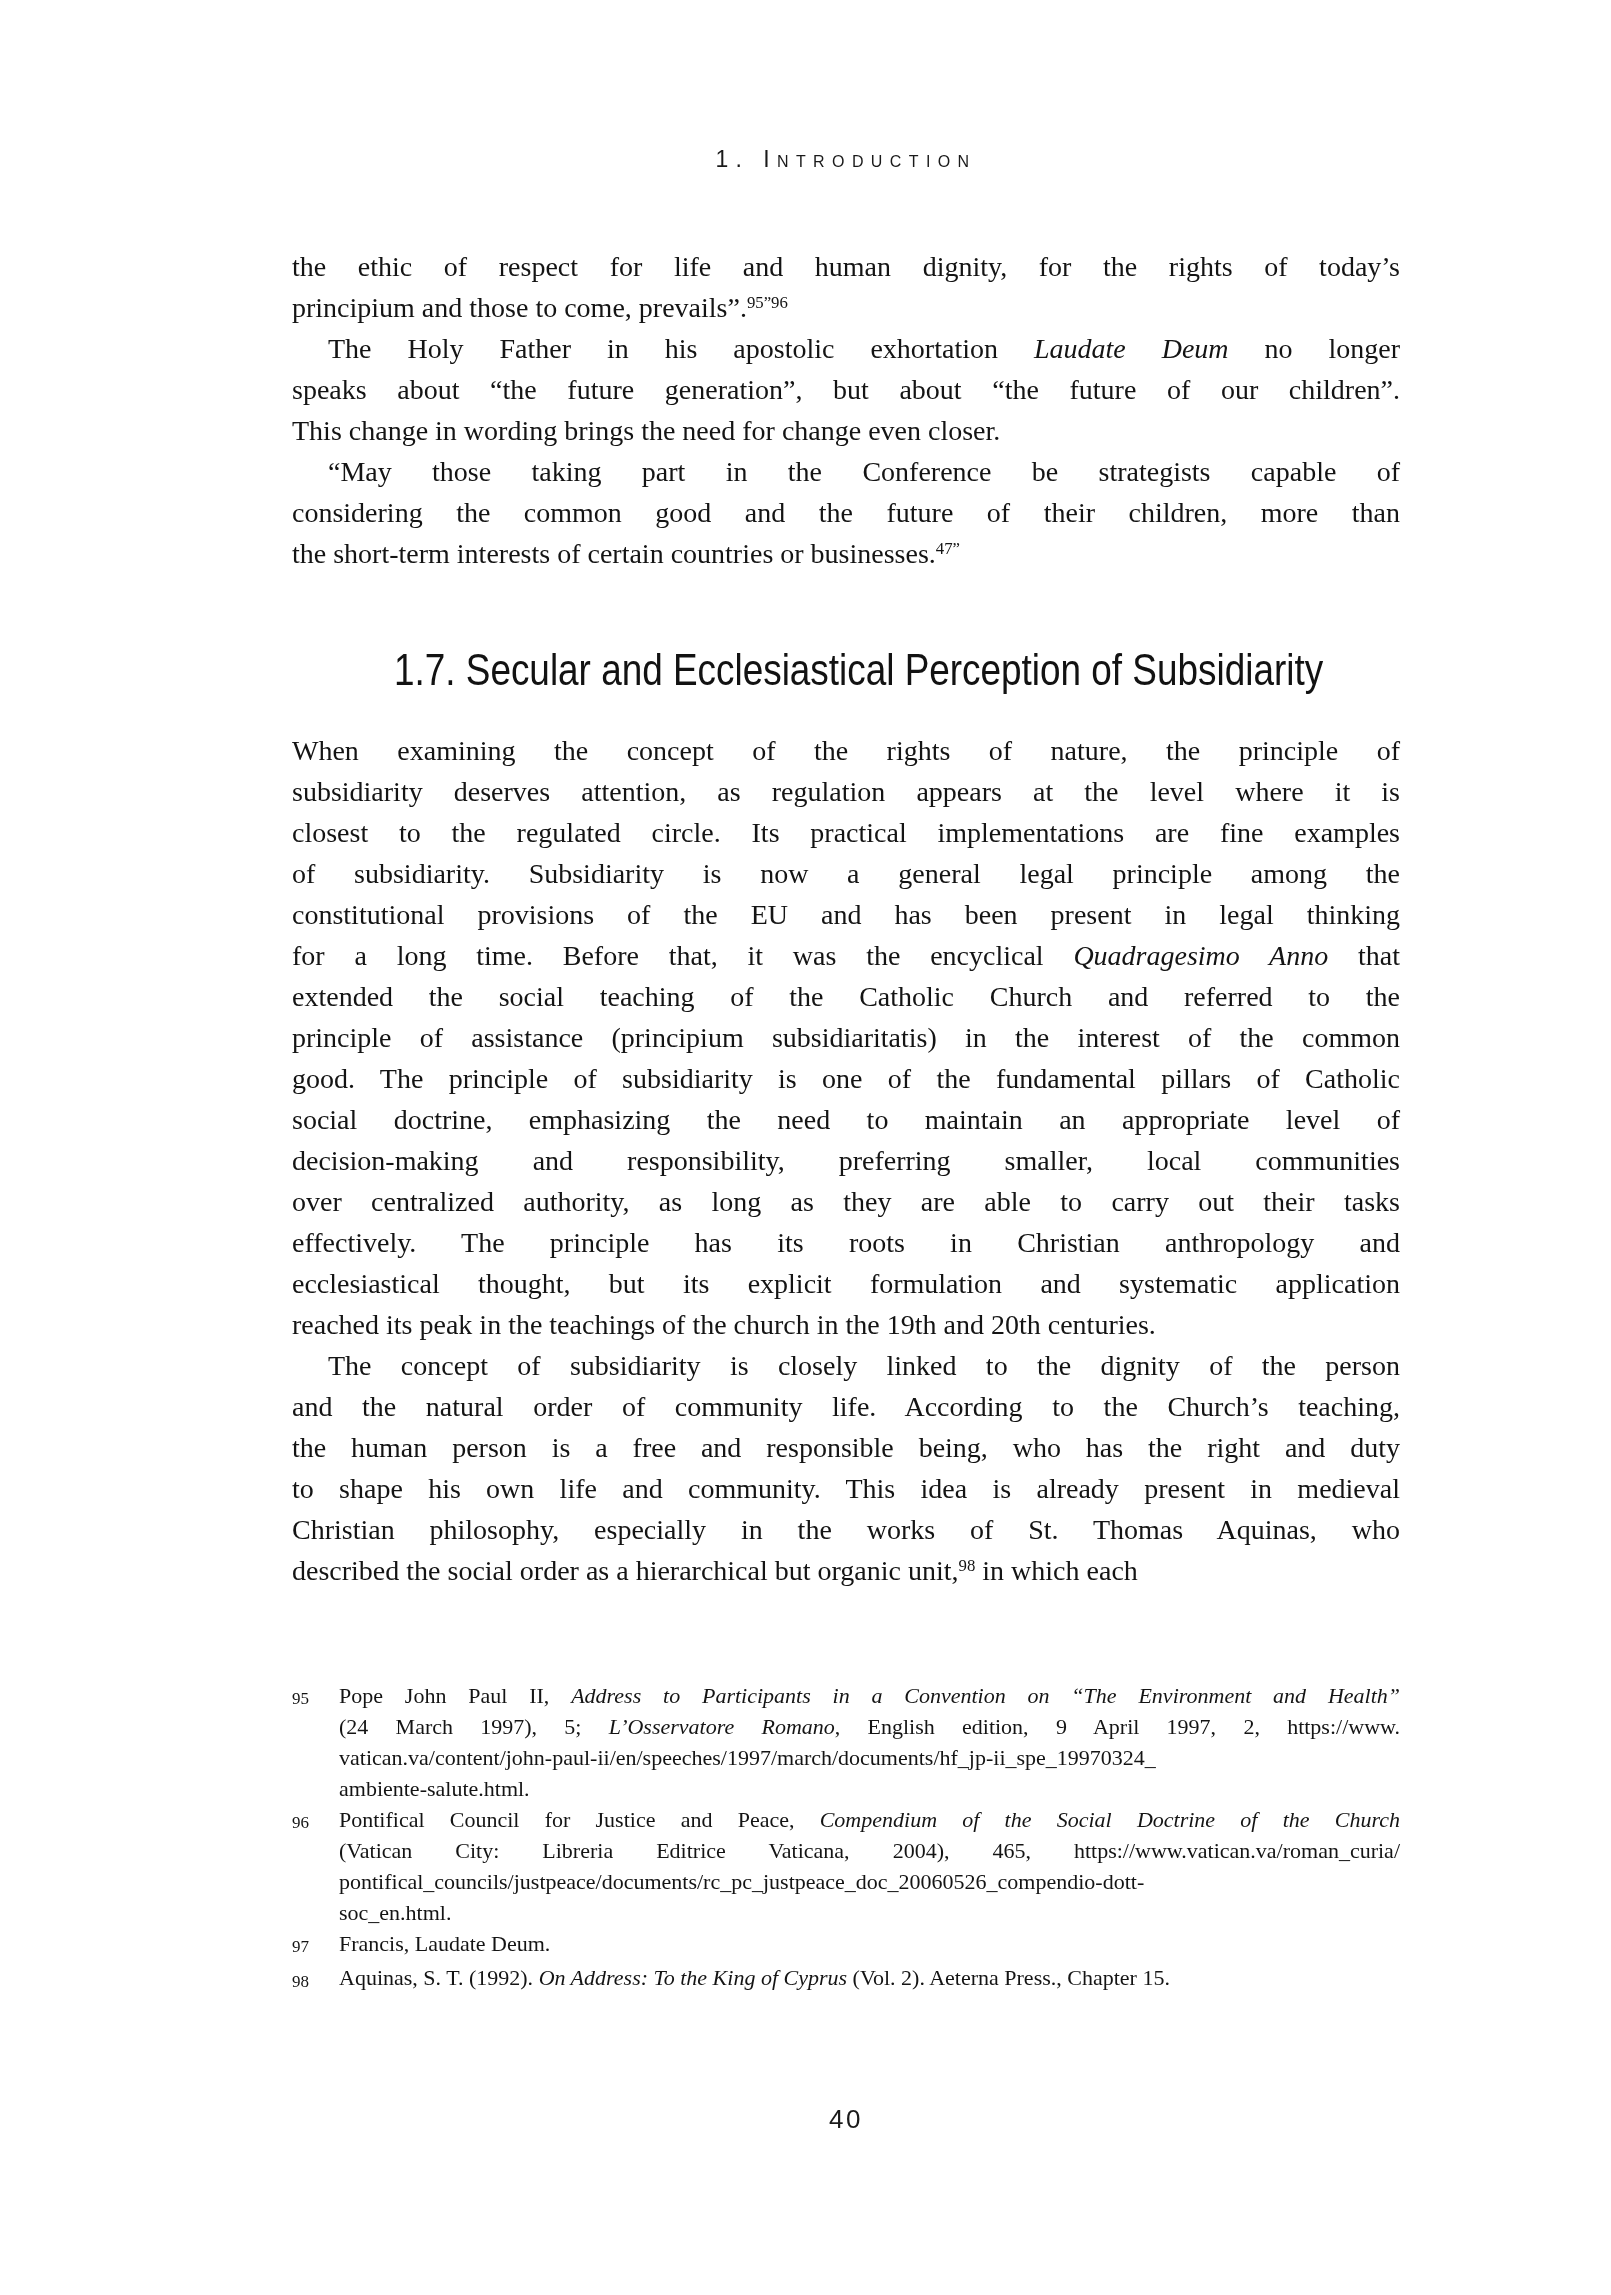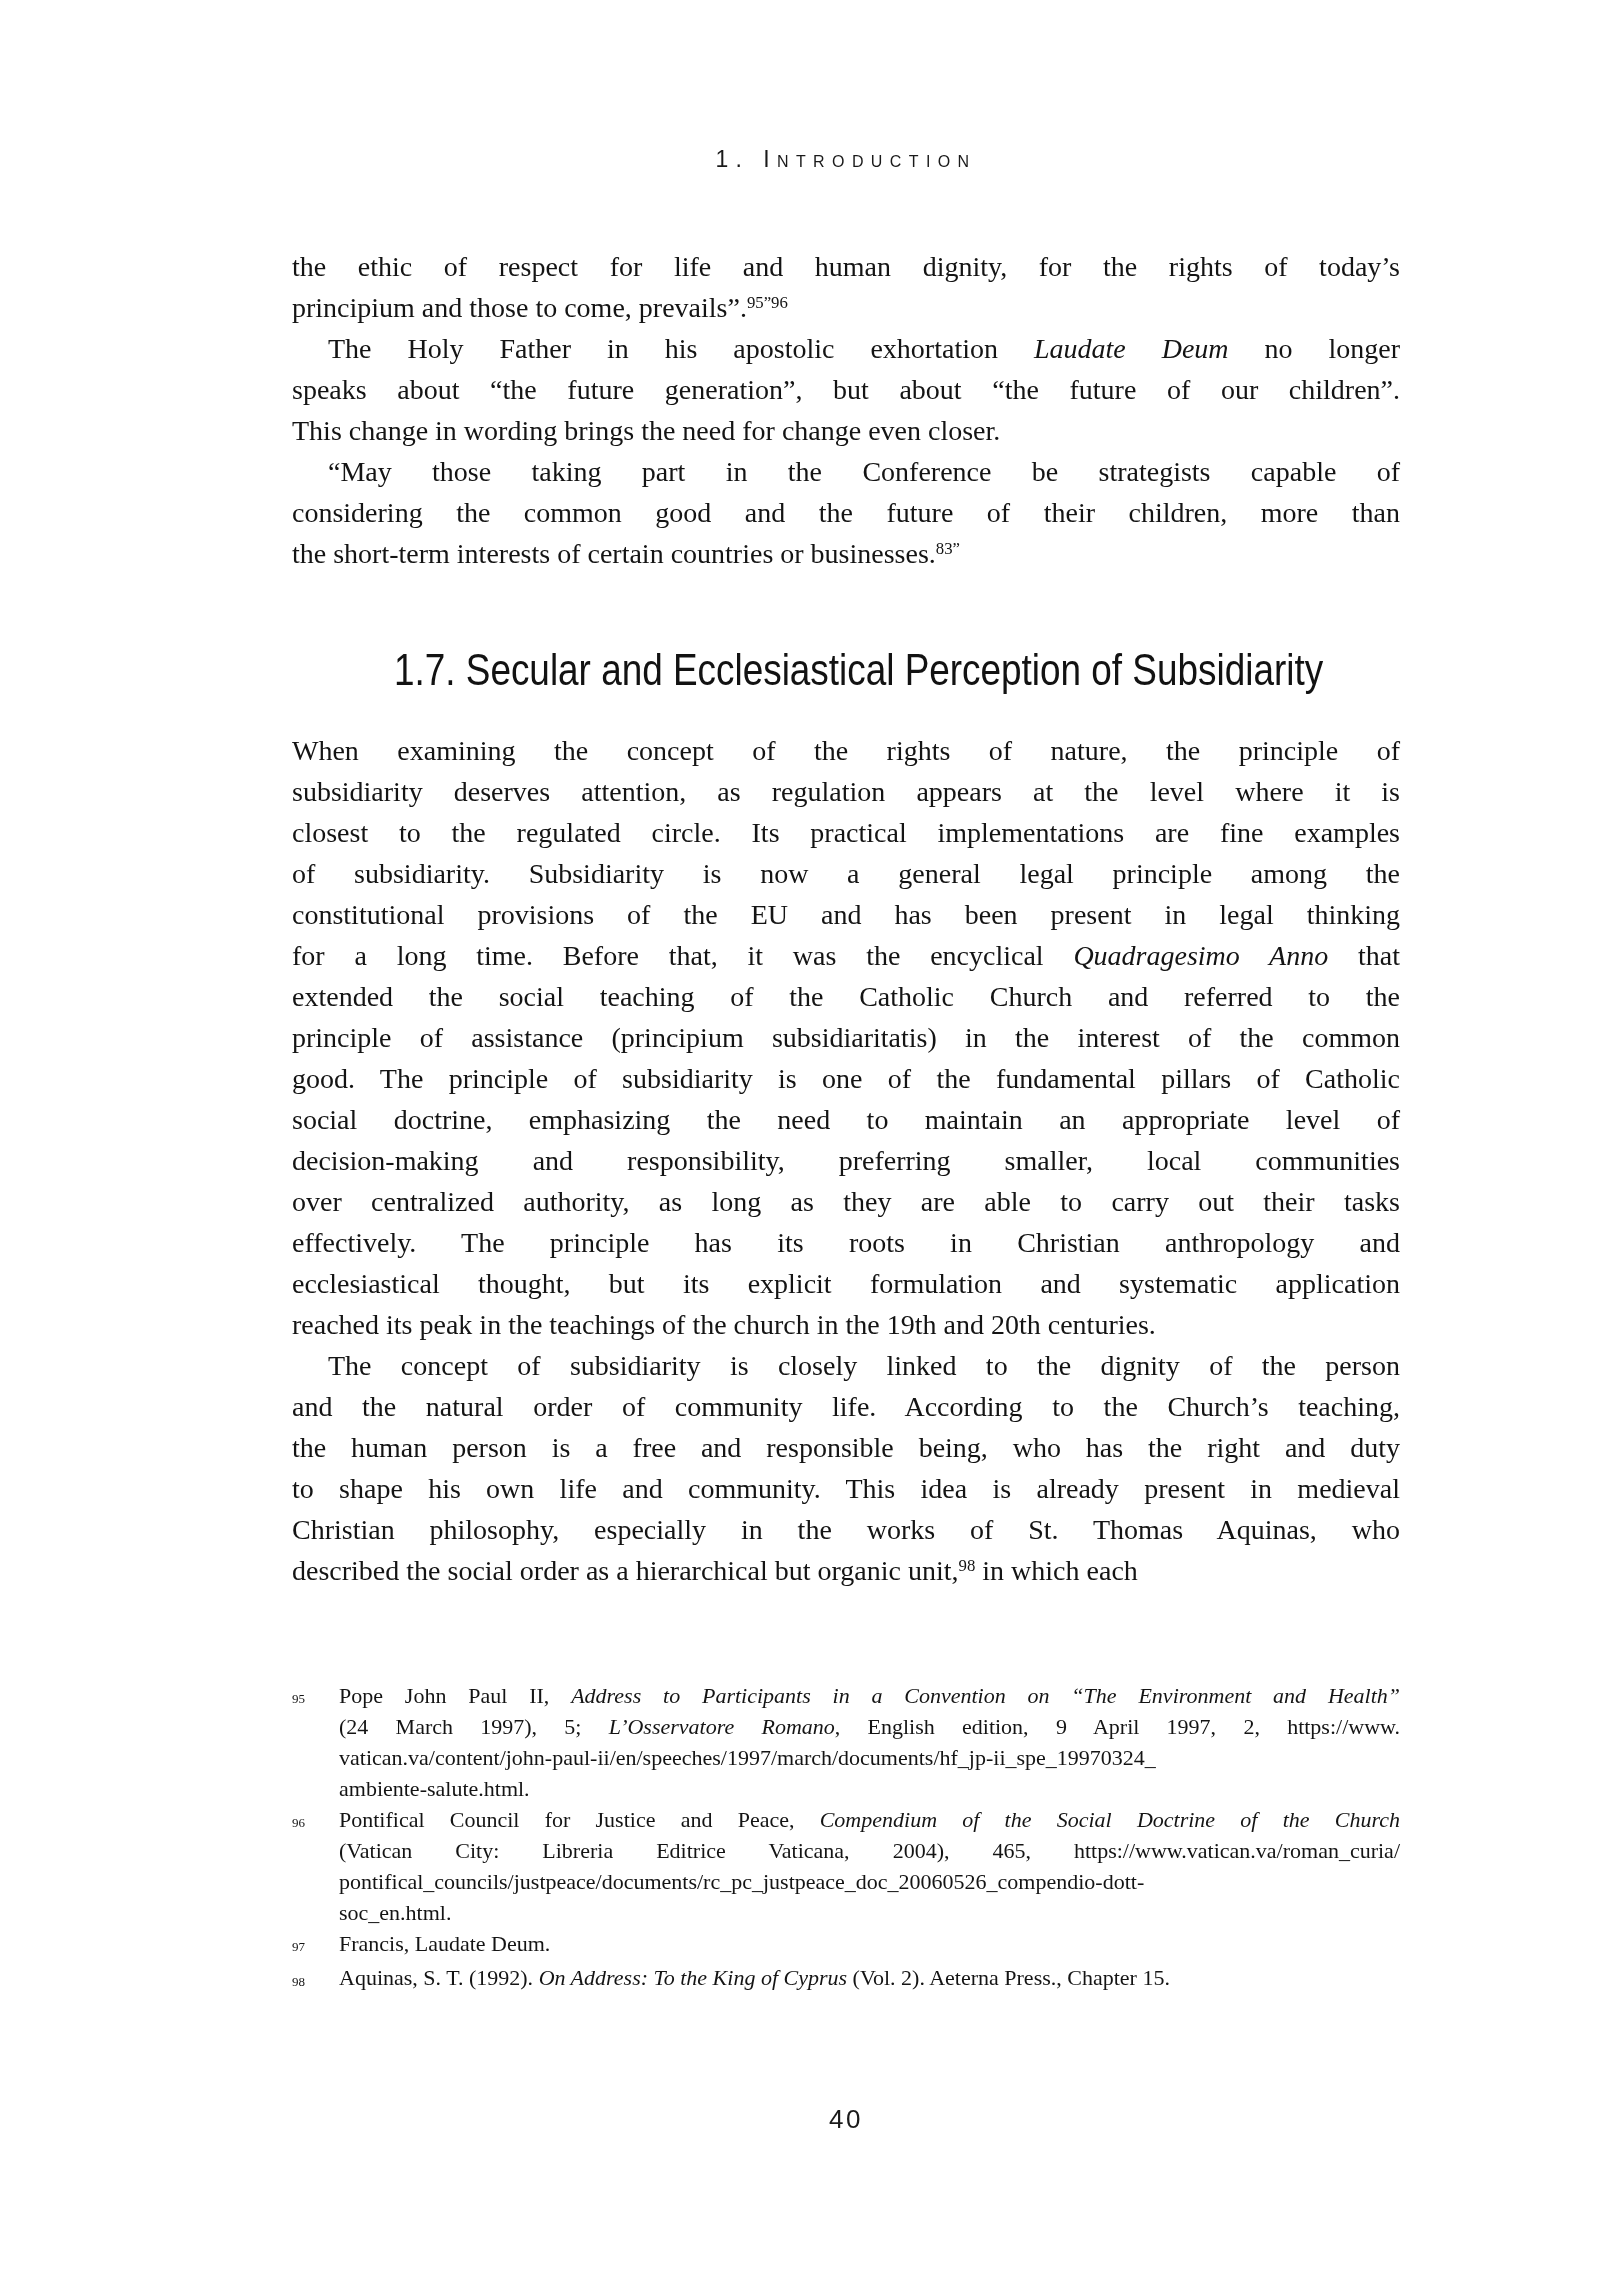--- a/index.html
+++ b/index.html
@@ -31,21 +31,21 @@
   }
   .section-heading .squeeze {
     display:inline-block; transform:scaleX(0.82); transform-origin:50% 50%;
   }
   .footnotes {
     position:absolute; top:1680px; left:292px; width:1108px;
     font-family:"Liberation Serif", serif;
     font-size:22px; line-height:31px; color:#141414;
   }
   .footnote { display:flex; align-items:flex-start; }
-  .fn-num { flex:0 0 47px; width:47px; font-size:13px; padding-top:3.3px;font-family:Liberation Serif, serif; }
+  .fn-num { flex:0 0 47px; width:47px; font-size:17px; padding-top:3.3px;font-family:Liberation Serif, serif; }
   .fn-body { flex:1 1 auto; min-width:0; }
   .page-number {
     position:absolute; top:2104px; left:292px; width:1108px;
     text-align:center;
     font-family:"Liberation Sans", sans-serif;
     font-size:26px; letter-spacing:2.5px; color:#1a1a1a;
   }
 </style>
 </head>
 <body>
@@ -59,21 +59,21 @@
         <div class="line"><span>principium and those to come, prevails”.</span><span class="sup">95”96</span></div>
       </div>
       <div class="paragraph">
         <div class="line just indent"><span>The Holy Father in his apostolic exhortation </span><span class="it">Laudate Deum</span><span> no longer</span></div>
         <div class="line just"><span>speaks about “the future generation”, but about “the future of our children”.</span></div>
         <div class="line"><span>This change in wording brings the need for change even closer.</span></div>
       </div>
       <div class="paragraph">
         <div class="line just indent"><span>“May those taking part in the Conference be strategists capable of</span></div>
         <div class="line just"><span>considering the common good and the future of their children, more than</span></div>
-        <div class="line"><span>the short-term interests of certain countries or businesses.</span><span class="sup">83”</span></div>
+        <div class="line"><span>the short-term interests of certain countries or businesses.</span><span class="sup">47”</span></div>
       </div>
       <div class="section-heading"><span class="squeeze">1.7. Secular and Ecclesiastical Perception of Subsidiarity</span></div>
       <div class="paragraph">
         <div class="line just"><span>When examining the concept of the rights of nature, the principle of</span></div>
         <div class="line just"><span>subsidiarity deserves attention, as regulation appears at the level where it is</span></div>
         <div class="line just"><span>closest to the regulated circle. Its practical implementations are fine examples</span></div>
         <div class="line just"><span>of subsidiarity. Subsidiarity is now a general legal principle among the</span></div>
         <div class="line just"><span>constitutional provisions of the EU and has been present in legal thinking</span></div>
         <div class="line just"><span>for a long time. Before that, it was the encyclical </span><span class="it">Quadragesimo Anno</span><span> that</span></div>
         <div class="line just"><span>extended the social teaching of the Catholic Church and referred to the</span></div>

